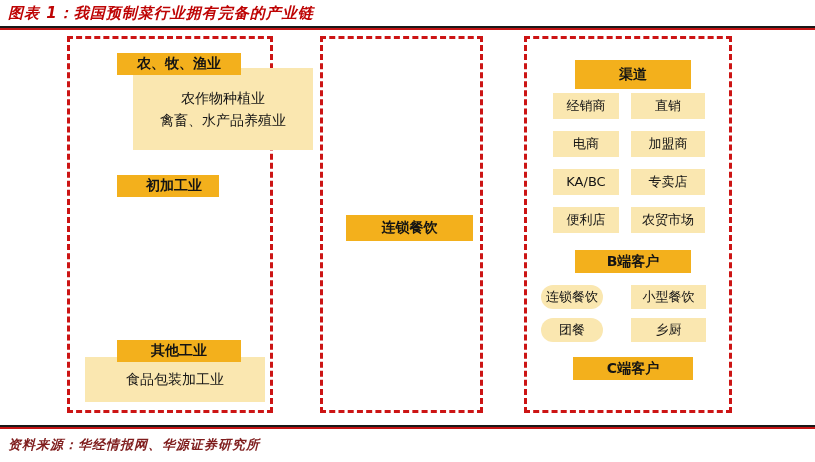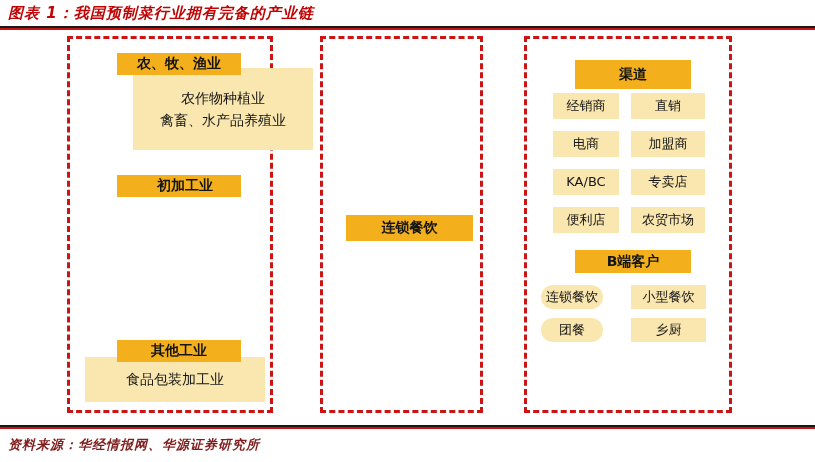--- a/index.html
+++ b/index.html
@@ -26,21 +26,21 @@
   .box-down{left:524px;width:208px;}
   .gold,.pale{
     position:absolute;display:flex;align-items:center;justify-content:center;
     text-align:center;box-sizing:border-box;
   }
   .gold{background:#F3B01C;font-size:14px;font-weight:600;z-index:2;margin-left:8px;}
   .pale{background:#FAE7B0;font-size:14px;font-weight:500;z-index:1;white-space:pre-line;line-height:1.6;}
   
   .u-h1{left:39px;top:14px;width:124px;height:22px;}
   .u-b1{left:15px;top:29px;width:180px;height:82px;margin-left:48px;}
-  .u-h2{left:39px;top:136px;width:124px;height:22px;padding-left:12px;}
+  .u-h2{left:39px;top:136px;width:102px;height:22px;padding-left:12px;}
   .u-b2{left:15px;top:154px;width:180px;height:127px;}
   .u-h3{left:39px;top:301px;width:124px;height:22px;}
   .u-b3{left:15px;top:318px;width:180px;height:45px;}
   
   .m-company{left:15px;top:176px;width:127px;height:26px;}
   
   .d-ch{left:40px;top:21px;width:116px;height:29px;}
   .cell{font-size:13px;}
   .c1{left:26px;width:66px;}
   .c2{left:104px;width:74px;}
@@ -92,18 +92,19 @@
     <div class="pale cell c1 r4">便利店</div>
     <div class="pale cell c2 r4">农贸市场</div>
 
     <div class="gold d-bh">B端客户</div>
 
     <div class="pale cell b1 r5">连锁餐饮</div>
     <div class="pale cell b2 r5">小型餐饮</div>
     <div class="pale cell b1 r6">团餐</div>
     <div class="pale cell b2 r6">乡厨</div>
 
+    <div class="gold d-chh">C端客户</div>
   </div>
 
   <div class="rule bottom"></div>
   <div class="source-note">资料来源：华经情报网、华源证券研究所</div>
 
 </div>
 
 </body></html>

